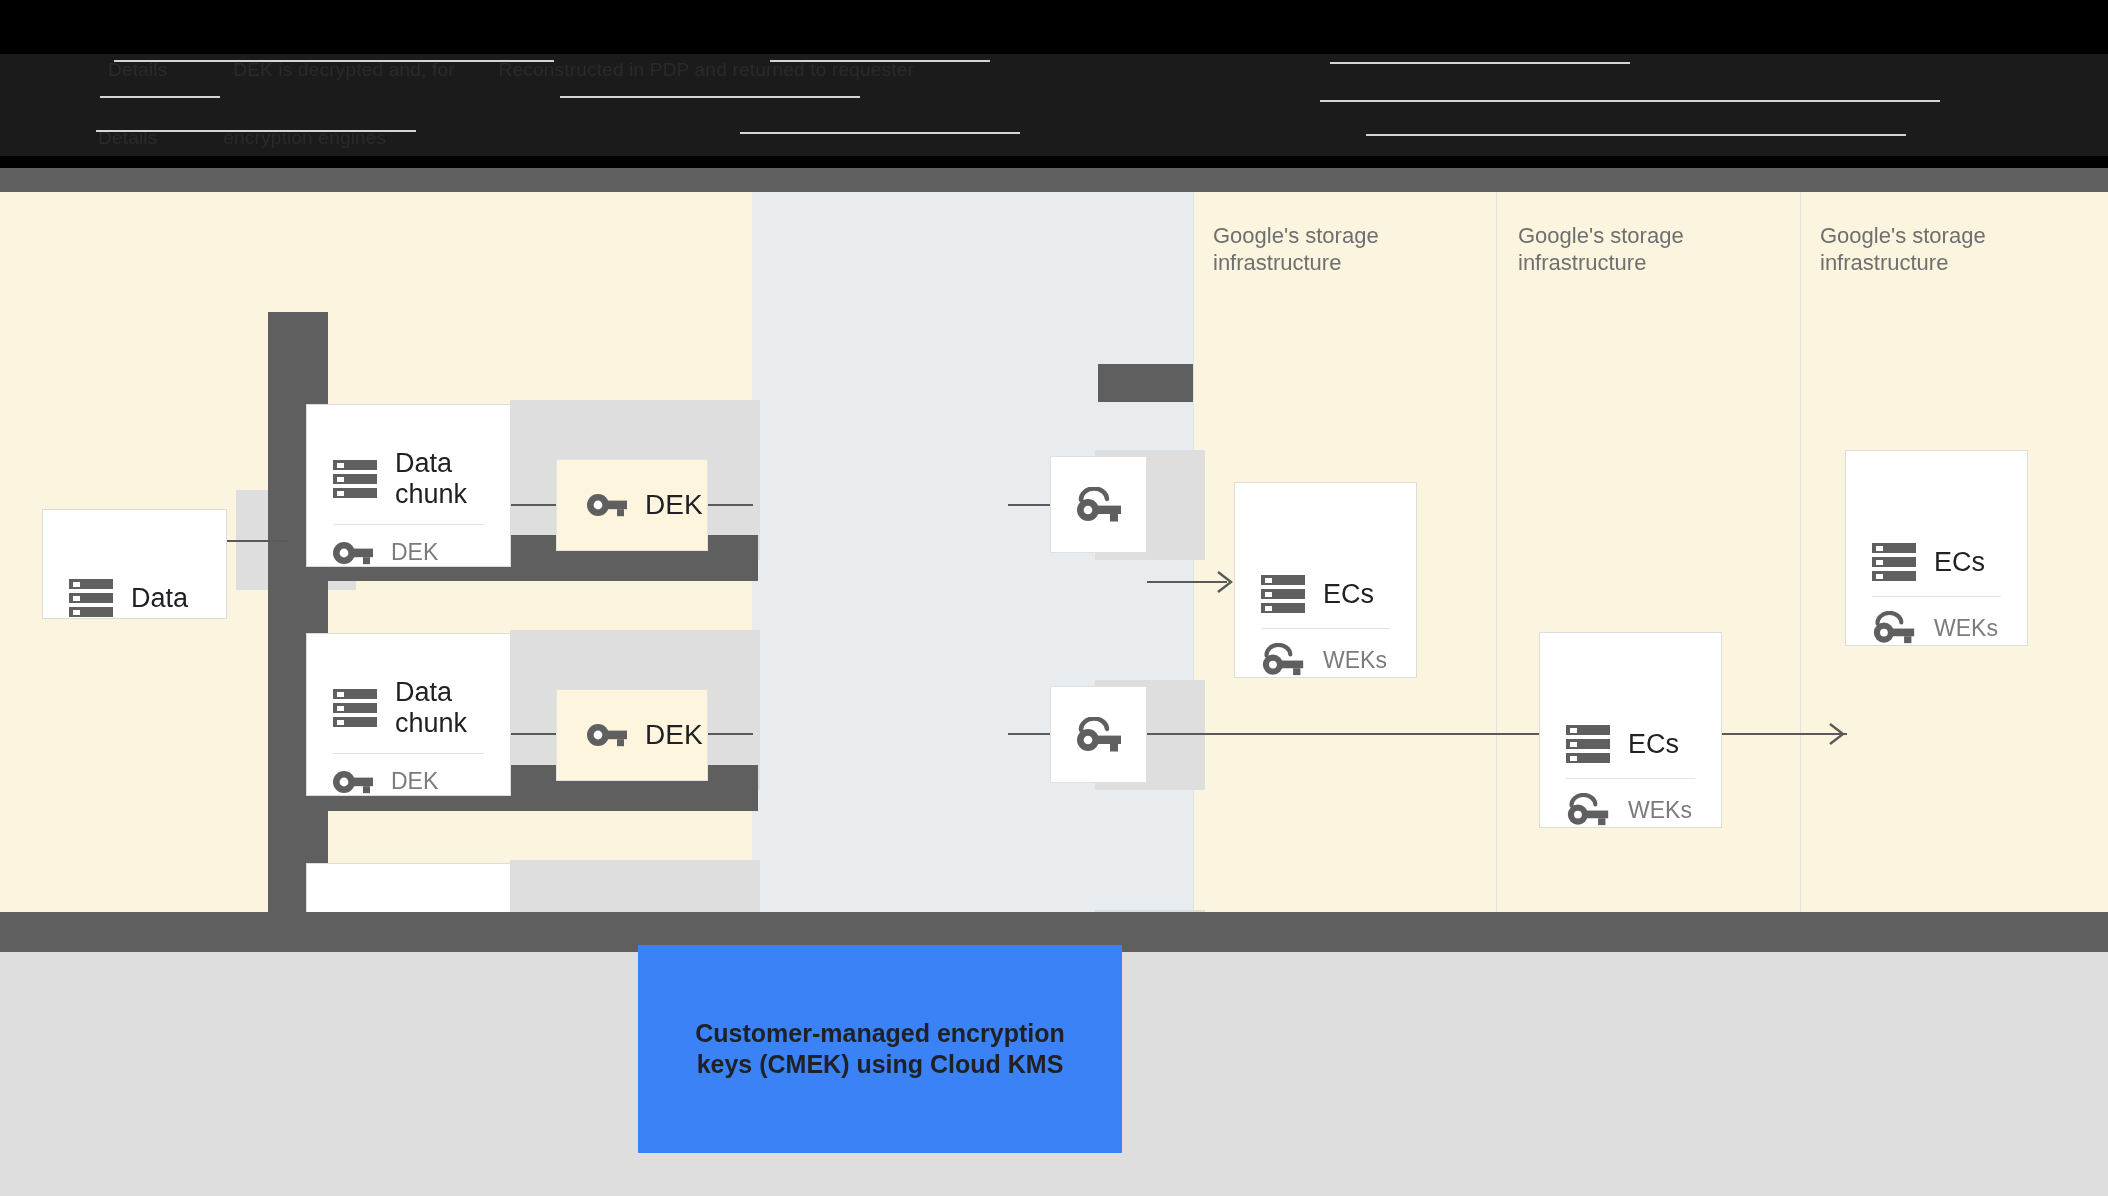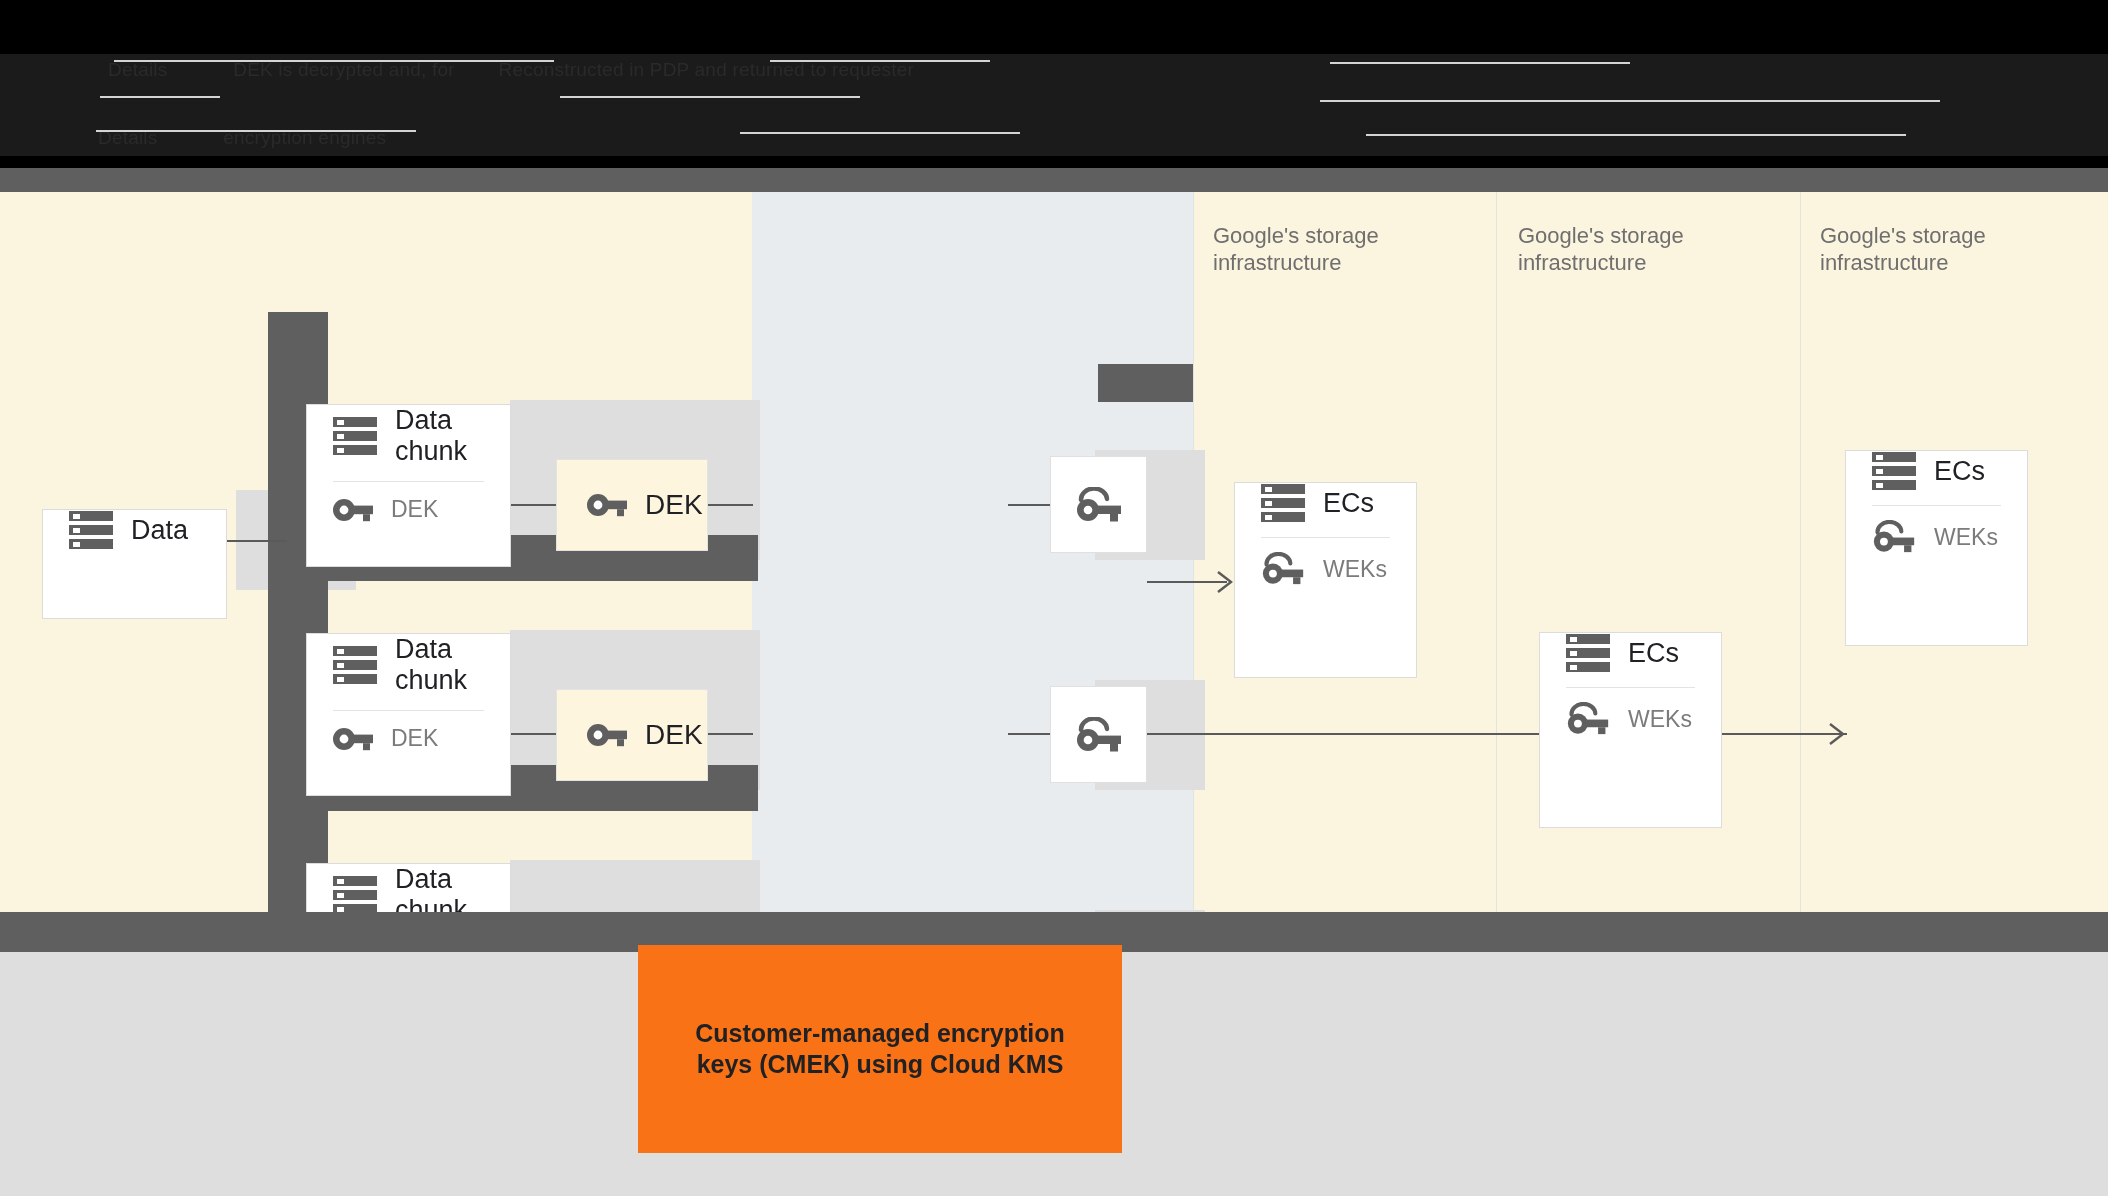--- a/index.html
+++ b/index.html
@@ -56,21 +56,21 @@
   .plate { position: absolute; background: #dedede; }
 
   
   .bar { position: absolute; background: #5f5f5f; }
 
   
   .card {
     position: absolute; background: #ffffff;
     border: 1px solid #dcdcdc;
     display: flex; flex-direction: column;
-    justify-content: flex-start;
+    justify-content: flex-end;
   }
   .card-row {
     display: flex; align-items: center; gap: 18px;
     padding: 0 26px;
   }
   .card-divider {
     height: 1px; background: #e3e3e3; margin: 14px 26px;
   }
   .card-title {
     font-size: 27px; color: #202124; line-height: 31px;
@@ -111,21 +111,21 @@
   .bottom-bar {
     position: absolute; left: 0; top: 912px; width: 2108px; height: 40px;
     background: #5f5f5f;
   }
   .footer {
     position: absolute; left: 0; top: 952px; width: 2108px; height: 244px;
     background: #dedede;
   }
   .caption {
     position: absolute; left: 638px; top: 945px; width: 484px; height: 208px;
-    background: #f97316; display: flex; flex-direction: column;
+    background: #3b82f6; display: flex; flex-direction: column;
     align-items: center; justify-content: center; 
     padding: 0 26px;
   }
   .caption p { text-align: center; color: #202124; }
   .caption .c1 { font-size: 25px; font-weight: bold; line-height: 31px; }
   .caption .c2 { font-size: 25px; line-height: 31px; }
   .caption .c2 b { font-weight: bold; }
 </style>
 </head>
 <body>

